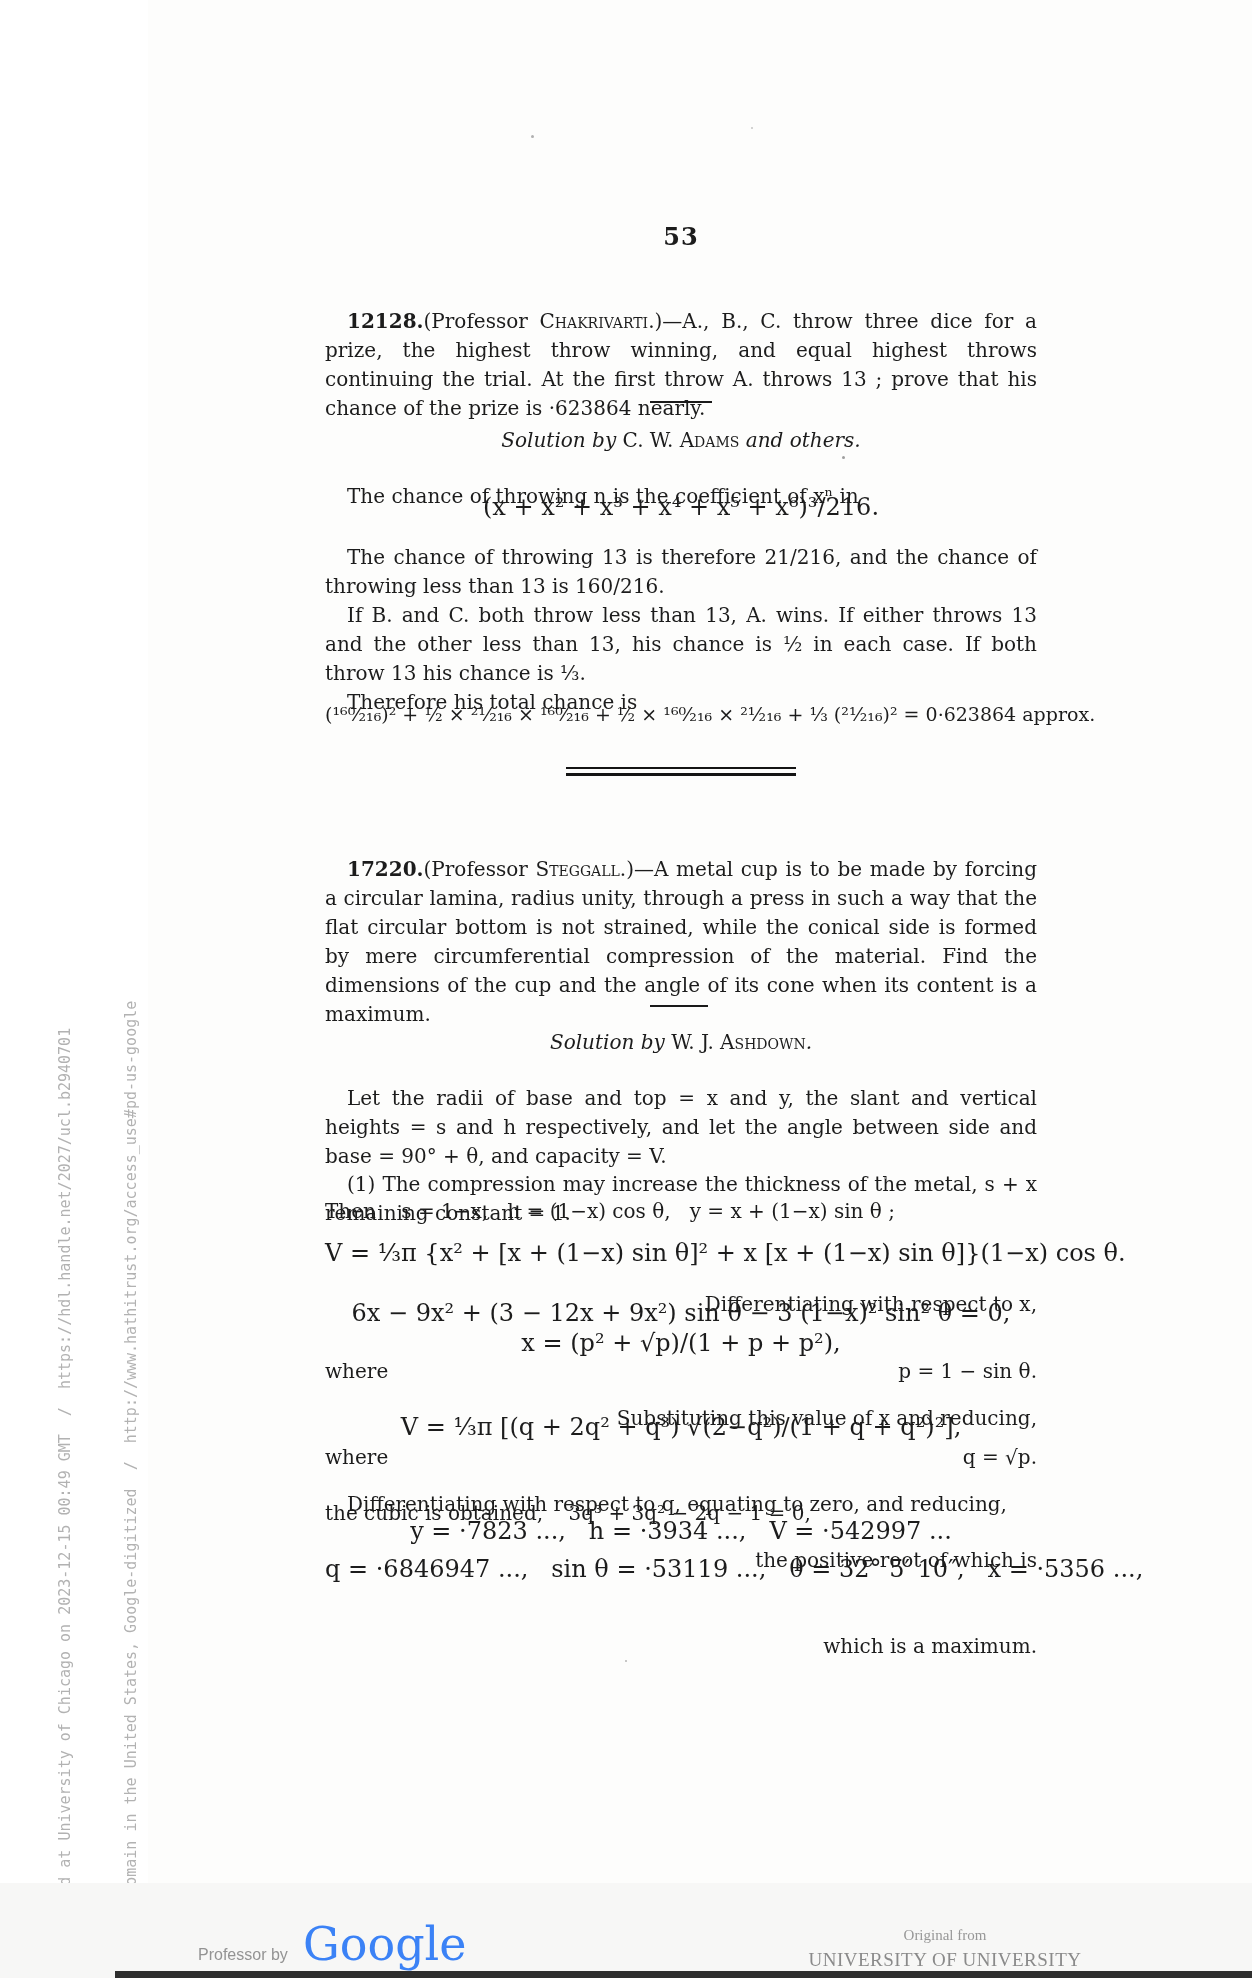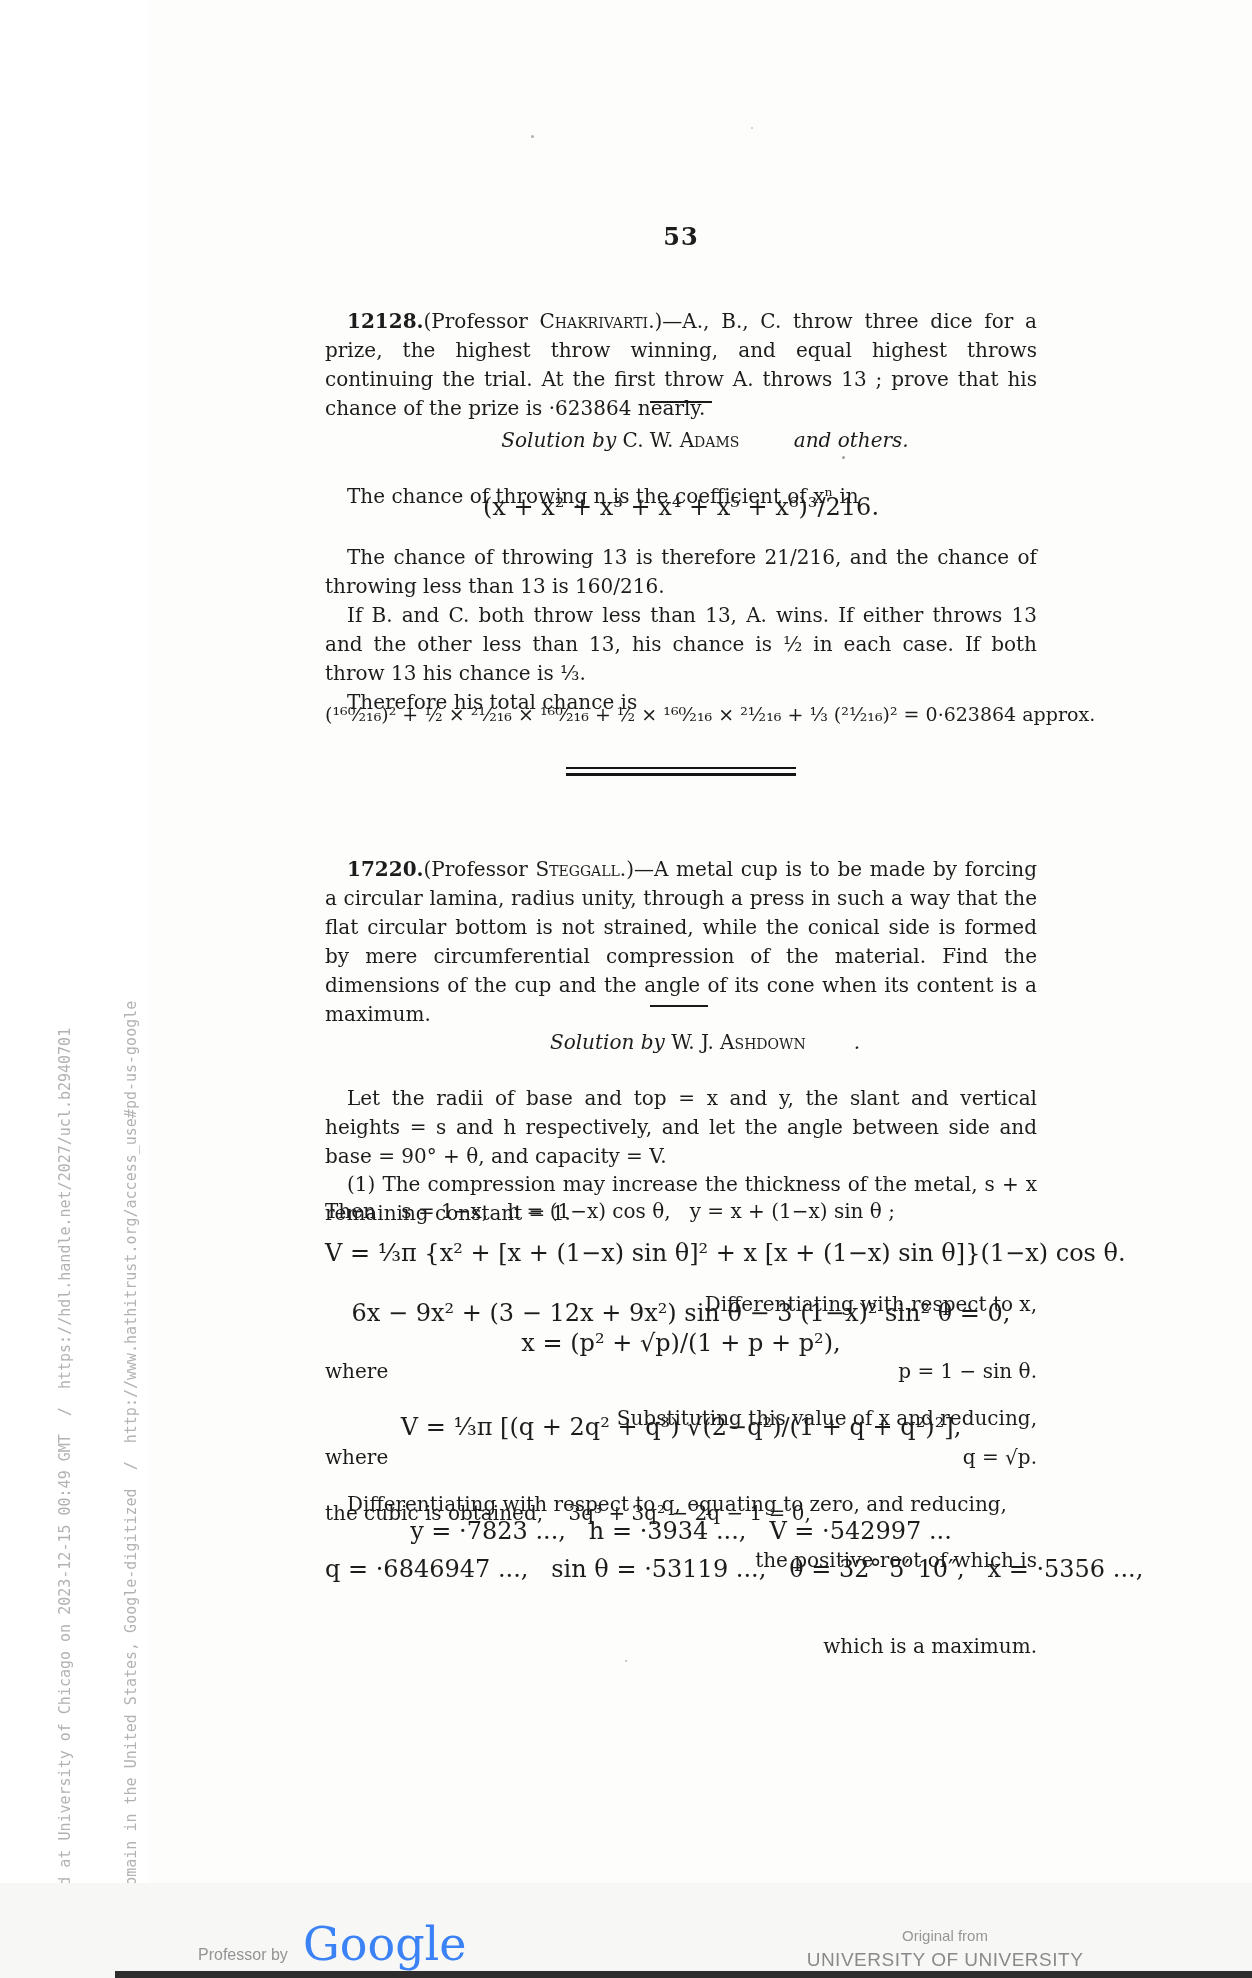--- a/index.html
+++ b/index.html
@@ -10,21 +10,21 @@
   }
   .scan-area{position:absolute;left:148px;top:0;width:1104px;height:1978px;background:#fdfdfc;}
   .pagenum{position:absolute;left:325px;width:712px;top:222px;text-align:center;
     font-size:24px;font-weight:bold;letter-spacing:1px;}
   .para{position:absolute;left:325px;width:712px;font-size:20px;line-height:29px;
     text-align:justify;}
   .indent{text-indent:22px;}
   .nojust{text-align:right;}
   .bold{font-weight:bold;}
   .sc{font-variant:small-caps;}
-  .it{font-style:italic;margin-left:48px;}
+  .it{font-style:italic;}
   .solhead{position:absolute;left:325px;width:712px;text-align:center;font-size:20px;}
   .formula{position:absolute;left:325px;width:712px;text-align:center;font-size:24px;
     line-height:30px;white-space:pre;}
   .formula.small{font-size:19px;}
   .leftline{position:absolute;left:325px;width:712px;font-size:20px;line-height:30px;
     text-align:left;white-space:pre;}
   .where-line{position:absolute;left:325px;width:712px;font-size:20px;line-height:30px;
     text-align:right;white-space:pre;}
   .where-label{position:absolute;left:0;}
   .rule{position:absolute;background:#1a1a1a;height:2px;}
@@ -33,21 +33,21 @@
   .watermark{position:absolute;left:10px;top:1958px;width:1102px;height:46px;
     transform:rotate(-90deg);transform-origin:0 0;
     font-family:"DejaVu Sans Mono", monospace;font-size:15px;line-height:22px;
     color:#b2b2b2;white-space:pre;}
   .footer-band{position:absolute;left:0;top:1883px;width:1252px;height:95px;background:#f7f7f6;}
   .digitized{position:absolute;left:198px;top:1946px;font-family:"Liberation Sans", sans-serif;
     font-size:16px;color:#939393;}
   .google-logo{position:absolute;left:303px;top:1917px;font-family:"DejaVu Serif", serif;
     font-size:46px;color:#3b82f6;}
   .origblock{position:absolute;left:790px;width:310px;text-align:center;
-    font-family:Liberation Sans, sans-serif;color:#979797;}
+    font-family:Liberation Serif, serif;color:#979797;}
   .origfrom{top:1927px;font-size:15px;}
   .institution{top:1949px;font-size:19px;letter-spacing:0.5px;color:#8a8a8a;}
   .bottom-bar{position:absolute;left:115px;top:1971px;width:1137px;height:7px;background:#2e2e2e;}
   .speck{position:absolute;border-radius:50%;}
 </style>
 </head>
 <body>
 
 <div class="scan-area"></div>
 

